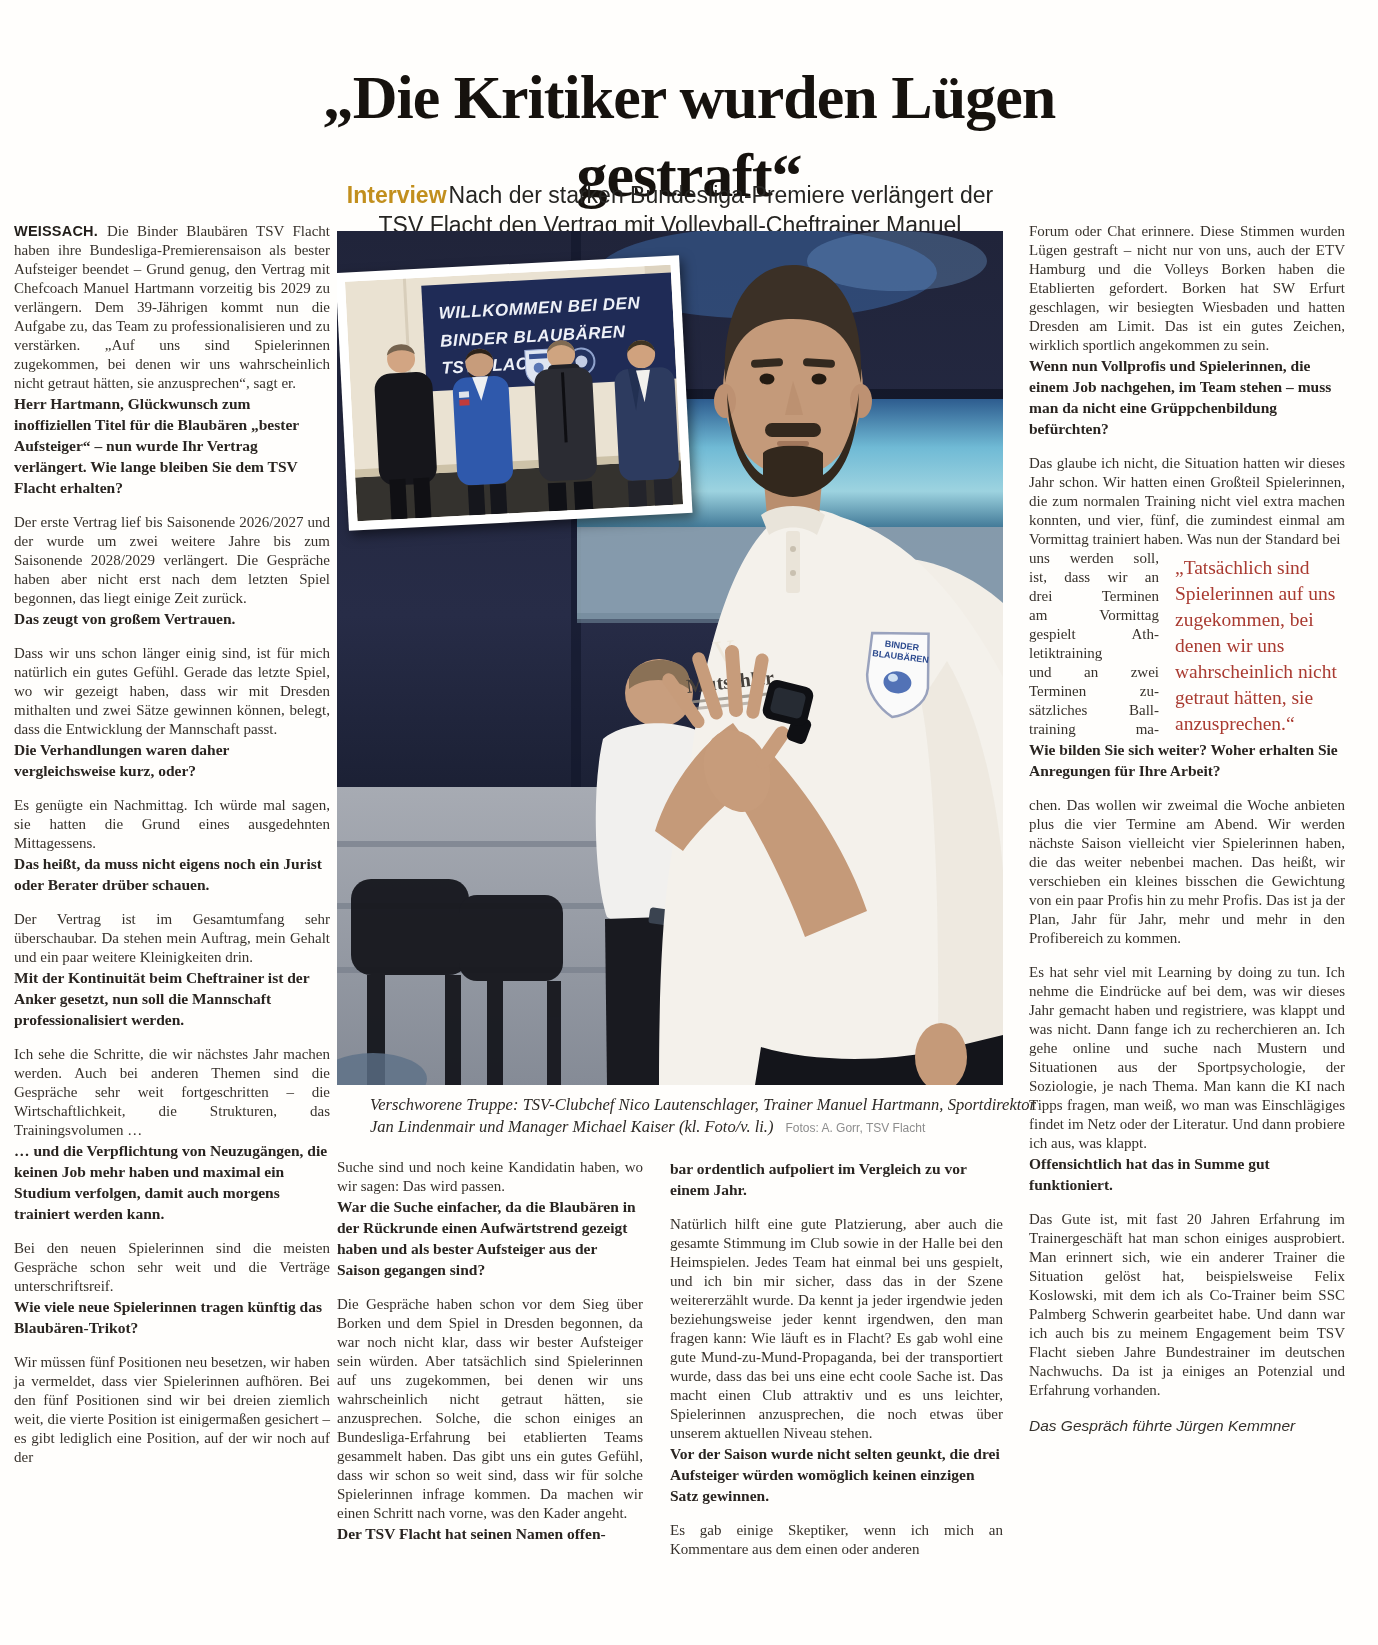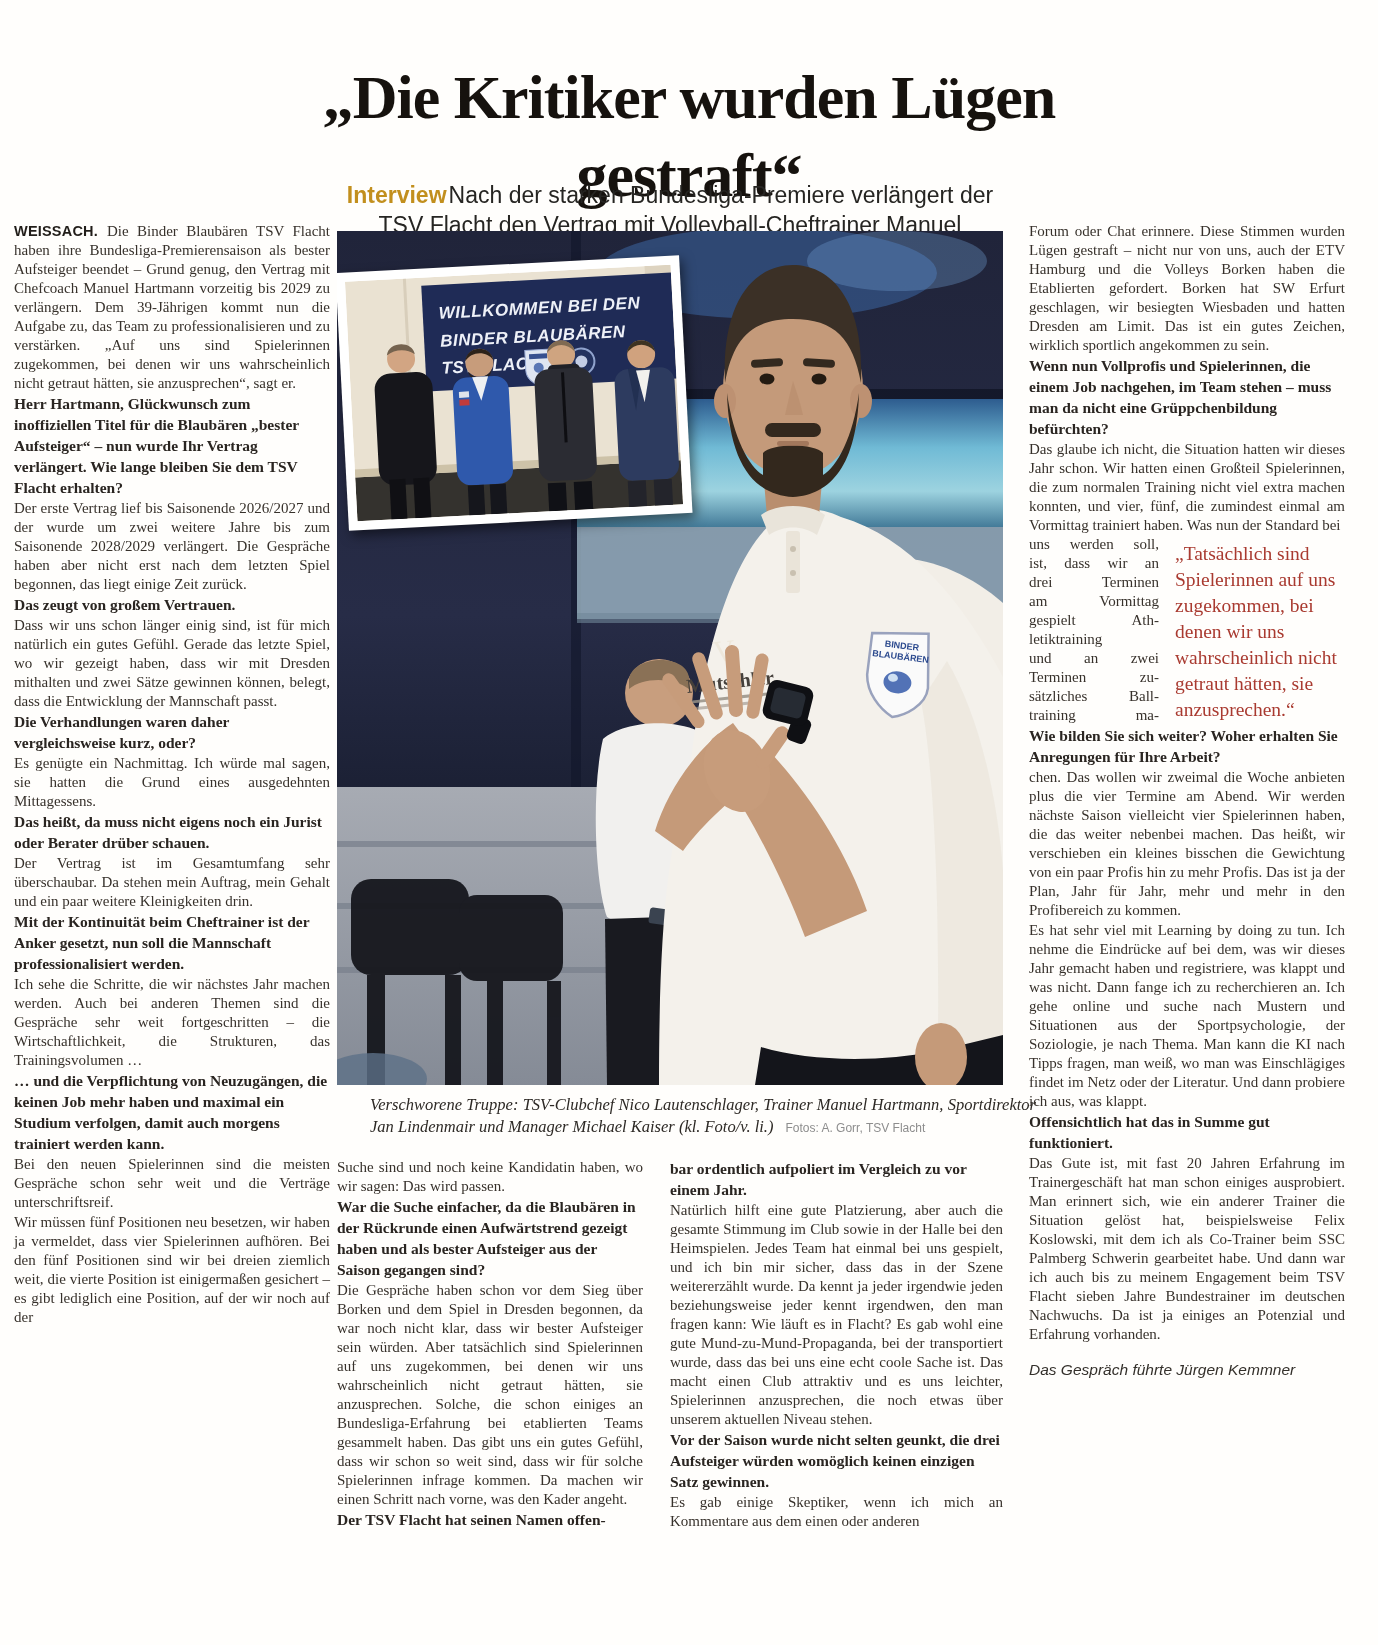--- a/index.html
+++ b/index.html
@@ -7,21 +7,21 @@
         font-family:"Liberation Serif",serif;color:var(--body,#37312b);margin:0 auto;padding-left:44px;}
   .headline{position:absolute;top:16px;left:299px;width:780px;text-align:center;
             font:700 62px/78px "Liberation Serif",serif;color:var(--headline,#16120e);letter-spacing:-1px;}
   .deck{position:absolute;top:180px;left:327px;width:686px;text-align:center;
         font:400 23px/30px "Liberation Sans",sans-serif;color:#262522;}
   .deck .kicker{font-weight:700;color:var(--kicker,#c28f1d);margin-right:2px;}
   .col{position:absolute;font-size:15px;line-height:19px;}
   .blk{margin:0;}
   .blk.lead,.blk.a{text-align:justify;hyphens:auto;-webkit-hyphens:auto;}
   .blk.q{font:700 15.5px/21px "Liberation Serif",serif;color:#2a2521;margin-top:0;text-align:left;}
-  .blk.a{margin-top:1px;}
+  .blk.a{margin-top:15px;}
   .blk.lead{margin-top:0;}
   [data-list] > .blk:first-child{margin-top:0;}
   .blk.closing{margin-top:16px;font:italic 15.5px/20px "Liberation Sans",sans-serif;color:#34302b;}
   .lead-in{font:700 14.5px/19px "Liberation Sans",sans-serif;color:#211d19;letter-spacing:.2px;}
   .wrap-row{display:flex;margin:0;}
   .wrap-left{width:130px;flex:none;}
   .wrap-line{text-align:justify;text-align-last:justify;line-height:19px;}
   .pullquote{flex:1;margin:0;padding:6px 0 0 16px;
              font:400 19.5px/26px "Liberation Serif",serif;color:var(--pullquote,#a93a30);}
   .photo{position:absolute;left:337px;top:231px;width:666px;height:854px;background:#1d2134;overflow:hidden;}
@@ -52,20 +52,21 @@
       <p class="blk q">Das zeugt von großem Vertrauen.</p>
       <p class="blk a">Dass wir uns schon länger einig sind, ist für mich natürlich ein gutes Gefühl. Gerade das letzte Spiel, wo wir gezeigt haben, dass wir mit Dresden mithalten und zwei Sätze gewinnen können, belegt, dass die Entwicklung der Mannschaft passt.</p>
       <p class="blk q">Die Verhandlungen waren daher vergleichsweise kurz, oder?</p>
       <p class="blk a">Es genügte ein Nachmittag. Ich würde mal sagen, sie hatten die Grund eines ausgedehnten Mittagessens.</p>
       <p class="blk q">Das heißt, da muss nicht eigens noch ein Jurist oder Berater drüber schauen.</p>
       <p class="blk a">Der Vertrag ist im Gesamtumfang sehr überschaubar. Da stehen mein Auftrag, mein Gehalt und ein paar weitere Kleinigkeiten drin.</p>
       <p class="blk q">Mit der Kontinuität beim Cheftrainer ist der Anker gesetzt, nun soll die Mannschaft professionalisiert werden.</p>
       <p class="blk a">Ich sehe die Schritte, die wir nächstes Jahr machen werden. Auch bei anderen Themen sind die Gespräche sehr weit fortgeschritten – die Wirtschaftlichkeit, die Strukturen, das Trainingsvolumen …</p>
       <p class="blk q">… und die Verpflichtung von Neuzugängen, die keinen Job mehr haben und maximal ein Studium verfolgen, damit auch morgens trainiert werden kann.</p>
       <p class="blk a">Bei den neuen Spielerinnen sind die meisten Gespräche schon sehr weit und die Verträge unterschriftsreif.</p>
+      <p class="blk q">Wie viele neue Spielerinnen tragen künftig das Blaubären-Trikot?</p>
       <p class="blk a">Wir müssen fünf Positionen neu besetzen, wir haben ja vermeldet, dass vier Spielerinnen aufhören. Bei den fünf Positionen sind wir bei dreien ziemlich weit, die vierte Position ist einigermaßen gesichert – es gibt lediglich eine Position, auf der wir noch auf der</p>
     </div>
 
   <figure class="photo" style="margin:0">
     <svg class="scene" viewBox="0 0 666 854" preserveAspectRatio="none">
       <defs>
         <linearGradient id="bg" x1="0" y1="0" x2="0" y2="1">
           <stop offset="0" stop-color="#20243a"></stop>
             <stop offset=".45" stop-color="#272c47"></stop>
           <stop offset=".66" stop-color="#1b2034"></stop>

